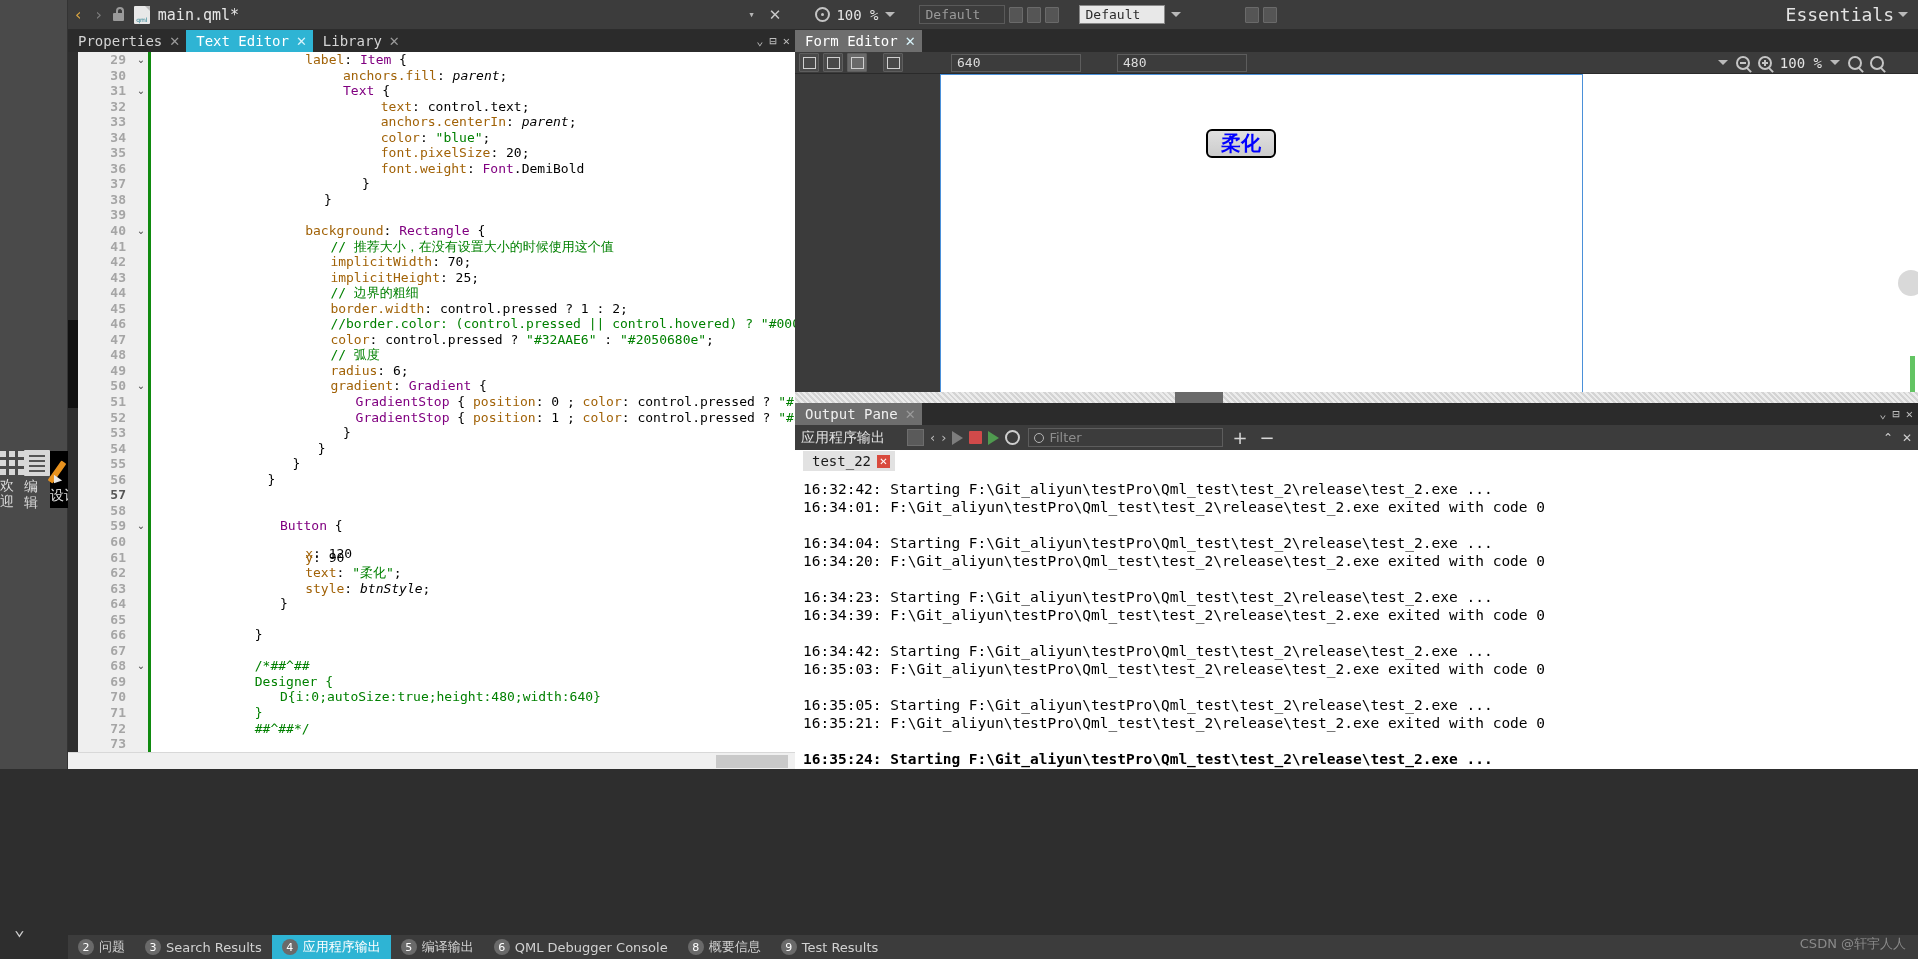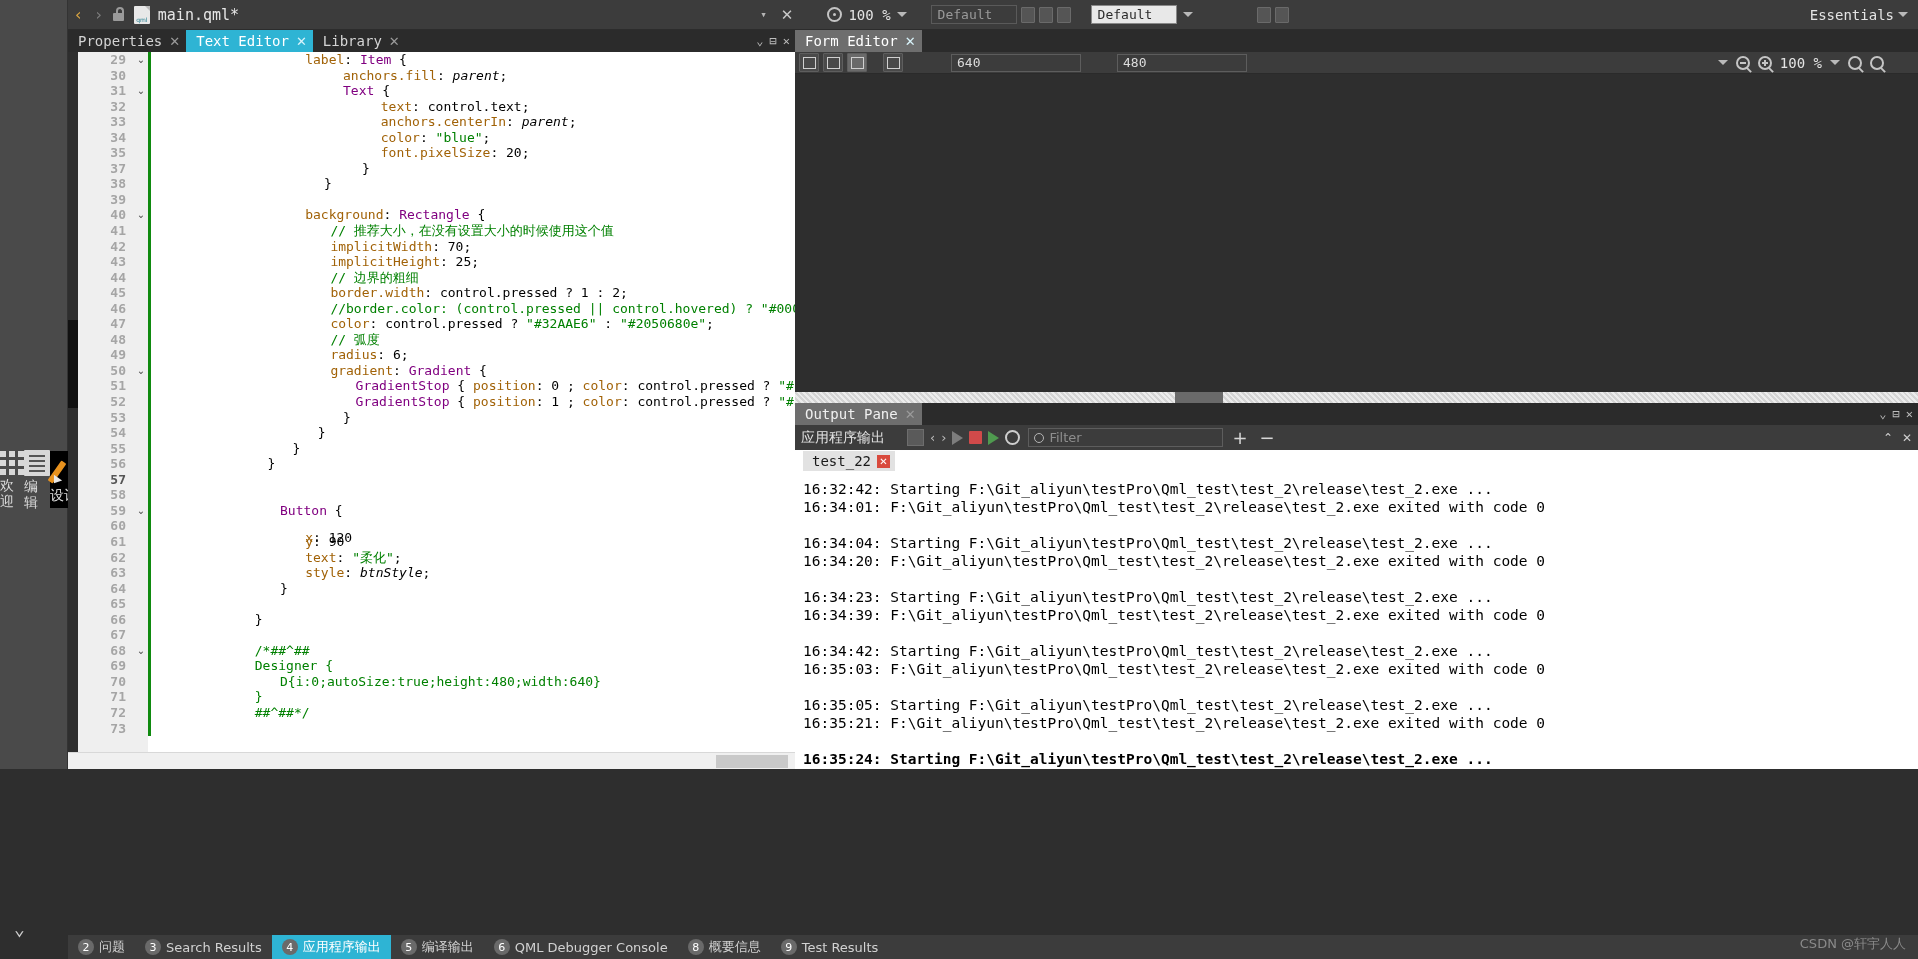--- a/index.html
+++ b/index.html
@@ -110,21 +110,21 @@
               border-top: 5px solid #b9b9b9; }
   .kit-field {
     height: 19px; min-width: 86px; background: #3c3c3c; border: 1px solid #5a5a5a;
     color: #9a9a9a; font-size: 13px; display: flex; align-items: center; padding: 0 6px;
     font-family: "DejaVu Sans Mono", monospace;
   }
   .kit-field.lit { background: #e8e8e8; color: #2b2b2b; border-color: #888; }
   .tb-icon-btn { width: 20px; height: 20px; background: #555; border: 1px solid #6a6a6a;
                  margin-left: 4px; border-radius: 1px; }
   .tb-icon-btn.sm { width: 14px; height: 16px; }
-  .essentials { margin-left: auto; color: #e4e4e4; font-size: 14px;
+  .essentials { margin-left: auto; color: #e4e4e4; font-size: 18px;
                 font-family: "DejaVu Sans Mono", monospace; padding-right: 4px; }
 
   
   .tabrow {
     position: absolute; left: 68px; top: 30px; width: 727px; height: 22px;
     background: #2b2b2b; display: flex; align-items: stretch;
   }
   .tab {
     display: flex; align-items: center; padding: 0 6px 0 10px; gap: 7px;
     color: #d4d4d4; font-size: 14px; font-family: "DejaVu Sans Mono", monospace;
@@ -452,20 +452,21 @@
     <div class="foldbar"></div>
     <div class="greenbar"></div>
     <div class="code-lines" id="code-lines">
         <div class="cl"><span class="ln">29</span><span class="fold">⌄</span><span class="gb" style="background: rgb(15, 138, 15);"></span><span class="txt" style="padding-left: 151.2px;"><span class="k-prop">label</span><span class="k-plain">: </span><span class="k-type">Item</span><span class="k-plain"> {</span></span></div>
         <div class="cl"><span class="ln">30</span><span class="fold"></span><span class="gb" style="background: rgb(15, 138, 15);"></span><span class="txt" style="padding-left: 189px;"><span class="k-prop">anchors.fill</span><span class="k-plain">: </span><span class="k-ital">parent</span><span class="k-plain">;</span></span></div>
         <div class="cl"><span class="ln">31</span><span class="fold">⌄</span><span class="gb" style="background: rgb(15, 138, 15);"></span><span class="txt" style="padding-left: 189px;"><span class="k-type">Text</span><span class="k-plain"> {</span></span></div>
         <div class="cl"><span class="ln">32</span><span class="fold"></span><span class="gb" style="background: rgb(15, 138, 15);"></span><span class="txt" style="padding-left: 226.8px;"><span class="k-prop">text</span><span class="k-plain">: control.text;</span></span></div>
         <div class="cl"><span class="ln">33</span><span class="fold"></span><span class="gb" style="background: rgb(15, 138, 15);"></span><span class="txt" style="padding-left: 226.8px;"><span class="k-prop">anchors.centerIn</span><span class="k-plain">: </span><span class="k-ital">parent</span><span class="k-plain">;</span></span></div>
         <div class="cl"><span class="ln">34</span><span class="fold"></span><span class="gb" style="background: rgb(15, 138, 15);"></span><span class="txt" style="padding-left: 226.8px;"><span class="k-prop">color</span><span class="k-plain">: </span><span class="k-str">"blue"</span><span class="k-plain">;</span></span></div>
         <div class="cl"><span class="ln">35</span><span class="fold"></span><span class="gb" style="background: rgb(15, 138, 15);"></span><span class="txt" style="padding-left: 226.8px;"><span class="k-prop">font.pixelSize</span><span class="k-plain">: 20;</span></span></div>
+        <div class="cl"><span class="ln">36</span><span class="fold"></span><span class="gb" style="background: rgb(15, 138, 15);"></span><span class="txt" style="padding-left: 226.8px;"><span class="k-prop">font.weight</span><span class="k-plain">: </span><span class="k-type">Font</span><span class="k-plain">.DemiBold</span></span></div>
         <div class="cl"><span class="ln">37</span><span class="fold"></span><span class="gb" style="background: rgb(15, 138, 15);"></span><span class="txt" style="padding-left: 207.9px;"><span class="k-plain">}</span></span></div>
         <div class="cl"><span class="ln">38</span><span class="fold"></span><span class="gb" style="background: rgb(15, 138, 15);"></span><span class="txt" style="padding-left: 170.1px;"><span class="k-plain">}</span></span></div>
         <div class="cl"><span class="ln">39</span><span class="fold"></span><span class="gb" style="background: rgb(15, 138, 15);"></span><span class="txt" style="padding-left: 0px;"></span></div>
         <div class="cl"><span class="ln">40</span><span class="fold">⌄</span><span class="gb" style="background: rgb(15, 138, 15);"></span><span class="txt" style="padding-left: 151.2px;"><span class="k-prop">background</span><span class="k-plain">: </span><span class="k-type">Rectangle</span><span class="k-plain"> {</span></span></div>
         <div class="cl"><span class="ln">41</span><span class="fold"></span><span class="gb" style="background: rgb(15, 138, 15);"></span><span class="txt" style="padding-left: 176.4px;"><span class="k-cmt">// 推荐大小，在没有设置大小的时候使用这个值</span></span></div>
         <div class="cl"><span class="ln">42</span><span class="fold"></span><span class="gb" style="background: rgb(15, 138, 15);"></span><span class="txt" style="padding-left: 176.4px;"><span class="k-prop">implicitWidth</span><span class="k-plain">: 70;</span></span></div>
         <div class="cl"><span class="ln">43</span><span class="fold"></span><span class="gb" style="background: rgb(15, 138, 15);"></span><span class="txt" style="padding-left: 176.4px;"><span class="k-prop">implicitHeight</span><span class="k-plain">: 25;</span></span></div>
         <div class="cl"><span class="ln">44</span><span class="fold"></span><span class="gb" style="background: rgb(15, 138, 15);"></span><span class="txt" style="padding-left: 176.4px;"><span class="k-cmt">// 边界的粗细</span></span></div>
         <div class="cl"><span class="ln">45</span><span class="fold"></span><span class="gb" style="background: rgb(15, 138, 15);"></span><span class="txt" style="padding-left: 176.4px;"><span class="k-prop">border.width</span><span class="k-plain">: control.pressed ? 1 : 2;</span></span></div>
         <div class="cl"><span class="ln">46</span><span class="fold"></span><span class="gb" style="background: rgb(15, 138, 15);"></span><span class="txt" style="padding-left: 176.4px;"><span class="k-cmt">//border.color: (control.pressed || control.hovered) ? "#0000000e" : "#88888</span></span></div>
@@ -537,20 +538,30 @@
           <span class="pm2"></span>
         </span>
       <span class="zoom-val">100 %</span>
       <span class="caret-dn"></span>
       <span class="mag"></span>
       <span class="mag"></span>
       <span class="fbtn" style="background:transparent;border:none"></span>
     </span>
   </div>
 
+  <div class="canvas-area">
+    <div class="canvas-left-strip"></div>
+    <div class="form-frame">
+      <div class="qml-button">
+        <span>柔化</span>
+      </div>
+    </div>
+    <div class="circ-blob"></div>
+    <div class="green-mark"></div>
+  </div>
   <div class="canvas-hscroll">
     <div class="thumb"></div>
   </div>
 
   <div class="out-tabrow">
     <div class="tab" style="background:#6e6e6e;color:#f0f0f0;">
       <span>Output Pane</span>
       <span class="x">✕</span>
     </div>
     <div class="tabrow-right">

